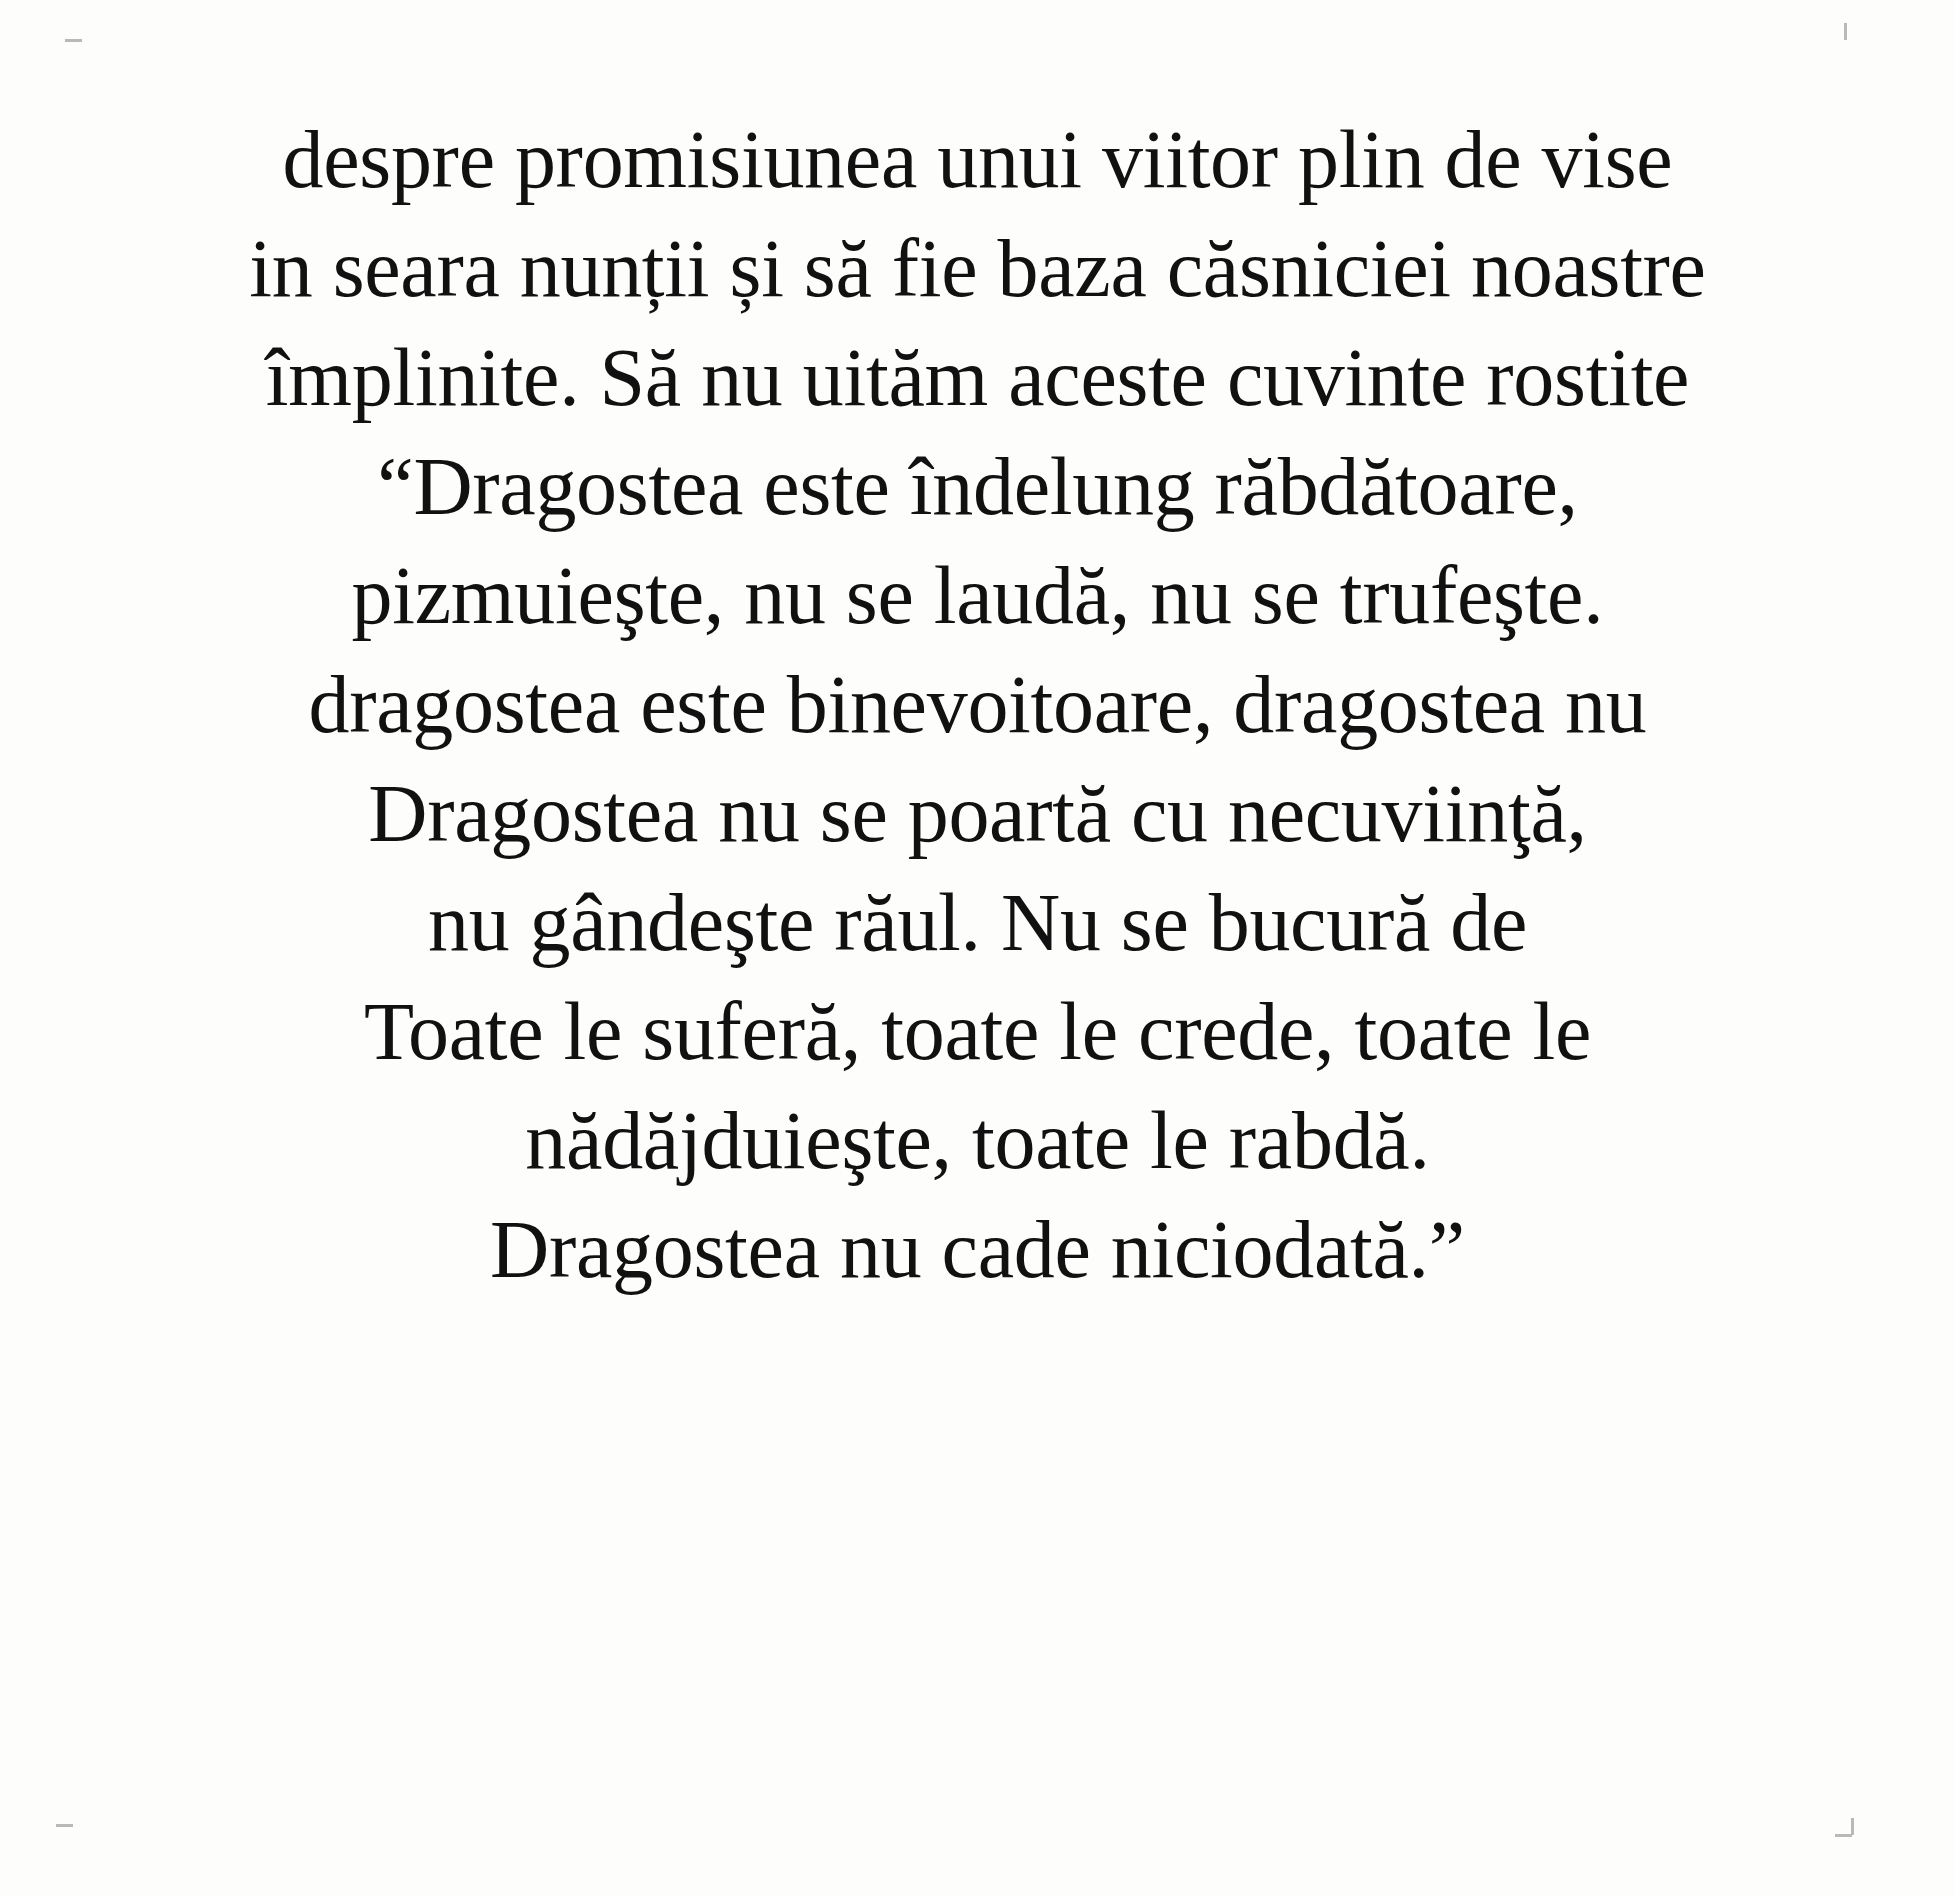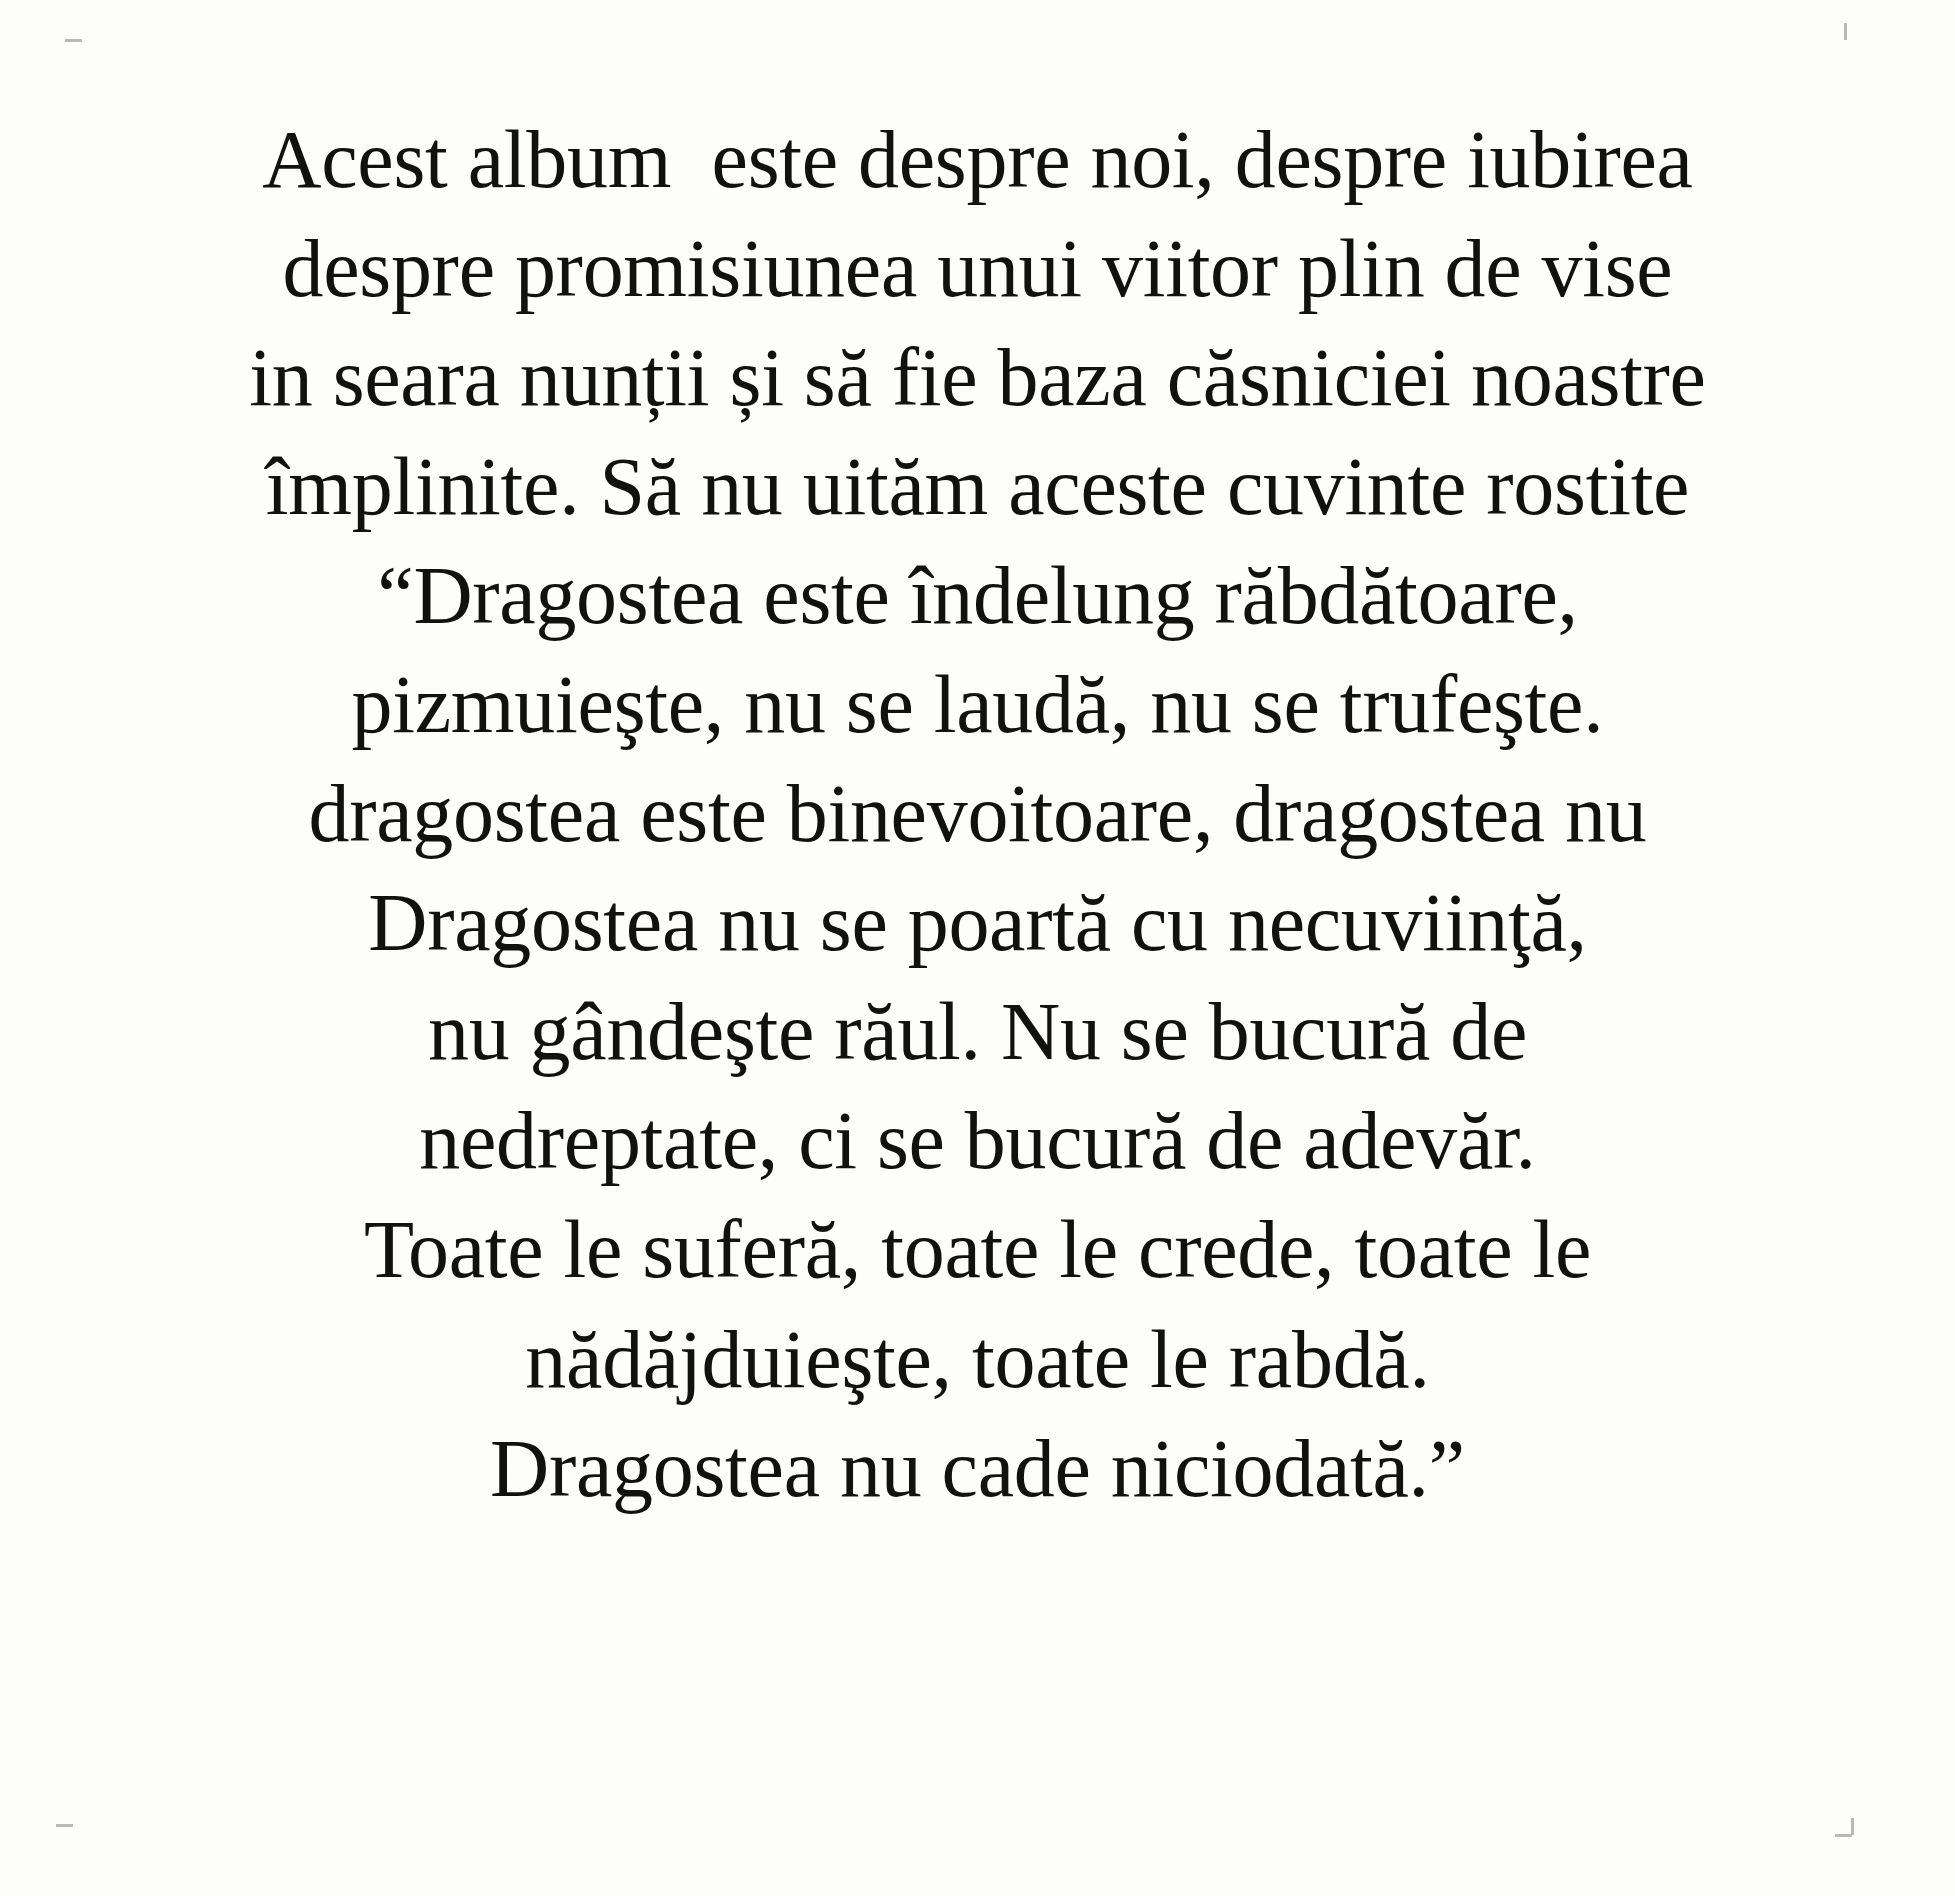--- a/index.html
+++ b/index.html
@@ -50,29 +50,27 @@
 
 <div class="page">
 
   <div class="crop-mark crop-tl-h"></div>
   <div class="crop-mark crop-tr-v"></div>
   <div class="crop-mark crop-bl-h"></div>
   <div class="crop-mark crop-br-h"></div>
   <div class="crop-mark crop-br-v"></div>
 
   <div class="text-block">
-    <span class="line">Acest album  este despre noi, despre iubirea</span>
     <span class="line">despre promisiunea unui viitor plin de vise</span>
     <span class="line">in seara nunții și să fie baza căsniciei noastre</span>
     <span class="line">împlinite. Să nu uităm aceste cuvinte rostite</span>
     <span class="line">“Dragostea este îndelung răbdătoare,</span>
     <span class="line">pizmuieşte, nu se laudă, nu se trufeşte.</span>
     <span class="line">dragostea este binevoitoare, dragostea nu</span>
     <span class="line">Dragostea nu se poartă cu necuviinţă,</span>
     <span class="line">nu gândeşte răul. Nu se bucură de</span>
-    <span class="line">nedreptate, ci se bucură de adevăr.</span>
     <span class="line">Toate le suferă, toate le crede, toate le</span>
     <span class="line">nădăjduieşte, toate le rabdă.</span>
     <span class="line">Dragostea nu cade niciodată.”</span>
   </div>
 
 </div>
 
 
 </body></html>

